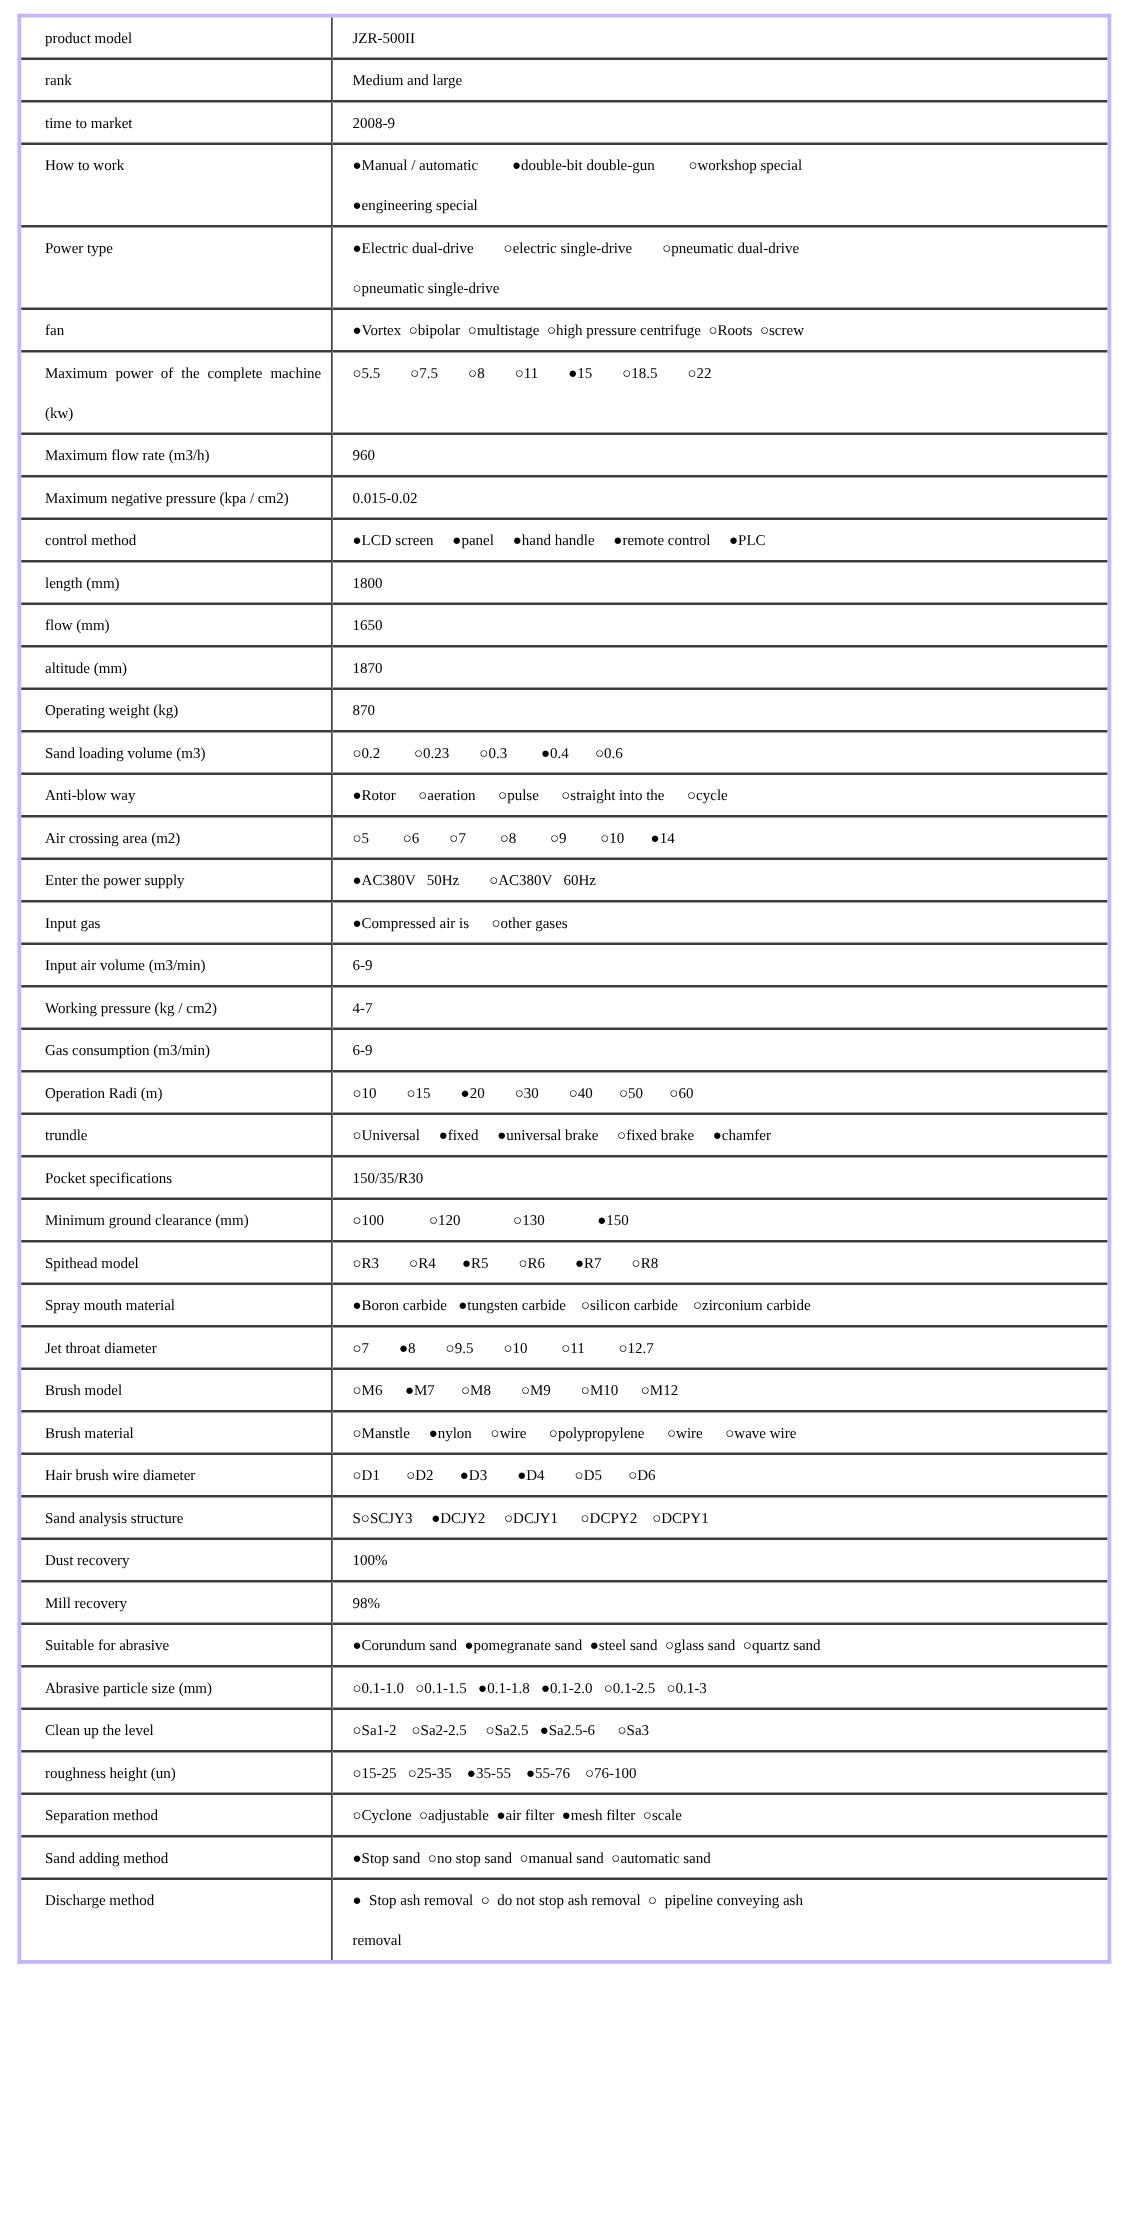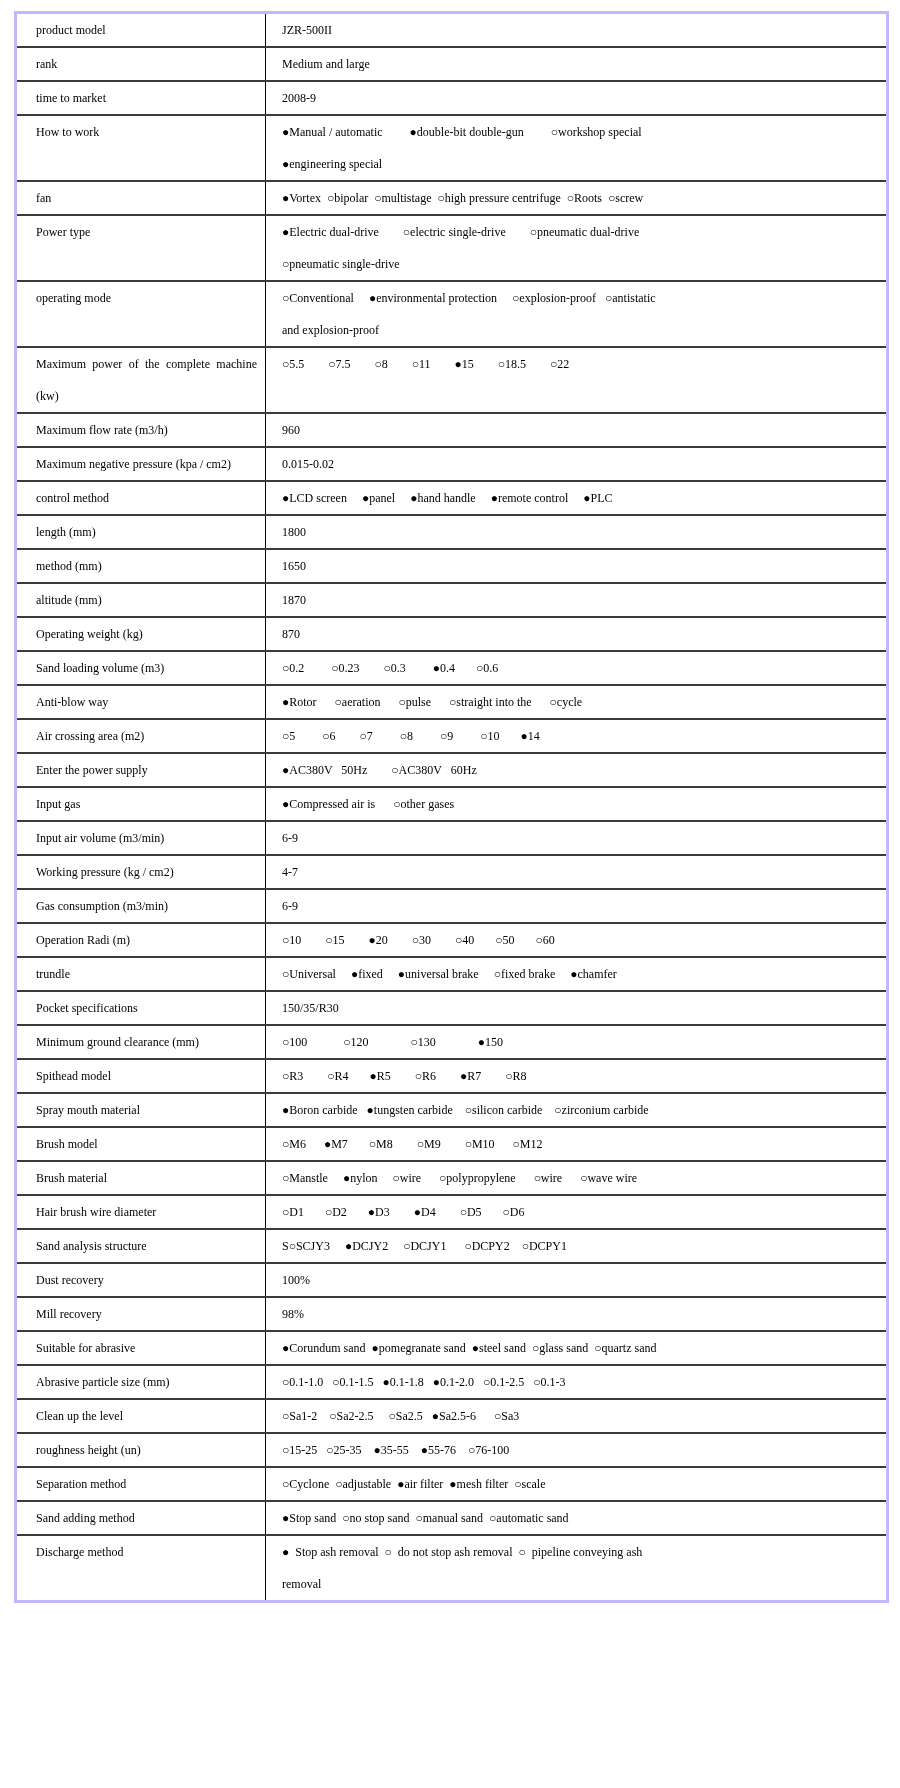--- a/index.html
+++ b/index.html
@@ -64,32 +64,27 @@
         <tr>
           <td class="label">time to market</td>
           <td class="value">2008-9</td>
         </tr>
         <tr>
           <td class="label">How to work</td>
           <td class="value">●Manual / automatic         ●double-bit double-gun         ○workshop special
 ●engineering special</td>
         </tr>
         <tr>
-          <td class="label">fan</td>
-          <td class="value">●Vortex  ○bipolar  ○multistage  ○high pressure centrifuge  ○Roots  ○screw</td>
-        </tr>
-        <tr>
           <td class="label">Power type</td>
           <td class="value">●Electric dual-drive        ○electric single-drive        ○pneumatic dual-drive
 ○pneumatic single-drive</td>
         </tr>
         <tr>
-          <td class="label">operating mode</td>
-          <td class="value">○Conventional     ●environmental protection     ○explosion-proof   ○antistatic
-and explosion-proof</td>
+          <td class="label">fan</td>
+          <td class="value">●Vortex  ○bipolar  ○multistage  ○high pressure centrifuge  ○Roots  ○screw</td>
         </tr>
         <tr>
           <td class="label">Maximum power of the complete machine (kw)</td>
           <td class="value">○5.5        ○7.5        ○8        ○11        ●15        ○18.5        ○22</td>
         </tr>
         <tr>
           <td class="label">Maximum flow rate (m3/h)</td>
           <td class="value">960</td>
         </tr>
         <tr>
@@ -98,21 +93,21 @@
         </tr>
         <tr>
           <td class="label">control method</td>
           <td class="value">●LCD screen     ●panel     ●hand handle     ●remote control     ●PLC</td>
         </tr>
         <tr>
           <td class="label">length (mm)</td>
           <td class="value">1800</td>
         </tr>
         <tr>
-          <td class="label">method (mm)</td>
+          <td class="label">flow (mm)</td>
           <td class="value">1650</td>
         </tr>
         <tr>
           <td class="label">altitude (mm)</td>
           <td class="value">1870</td>
         </tr>
         <tr>
           <td class="label">Operating weight (kg)</td>
           <td class="value">870</td>
         </tr>
@@ -164,20 +159,24 @@
           <td class="label">Minimum ground clearance (mm)</td>
           <td class="value">○100            ○120              ○130              ●150</td>
         </tr>
         <tr>
           <td class="label">Spithead model</td>
           <td class="value">○R3        ○R4       ●R5        ○R6        ●R7        ○R8</td>
         </tr>
         <tr>
           <td class="label">Spray mouth material</td>
           <td class="value">●Boron carbide   ●tungsten carbide    ○silicon carbide    ○zirconium carbide</td>
+        </tr>
+        <tr>
+          <td class="label">Jet throat diameter</td>
+          <td class="value">○7        ●8        ○9.5        ○10         ○11         ○12.7</td>
         </tr>
         <tr>
           <td class="label">Brush model</td>
           <td class="value">○M6      ●M7       ○M8        ○M9        ○M10      ○M12</td>
         </tr>
         <tr>
           <td class="label">Brush material</td>
           <td class="value">○Manstle     ●nylon     ○wire      ○polypropylene      ○wire      ○wave wire</td>
         </tr>
         <tr>

